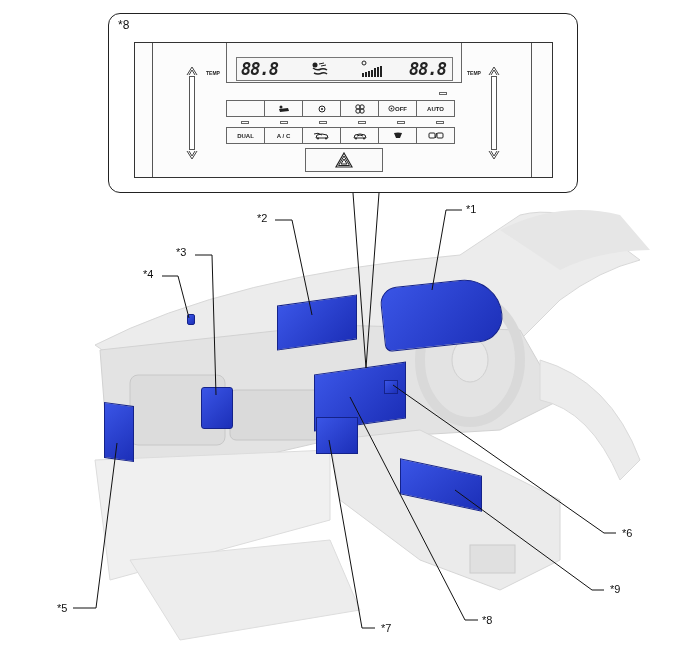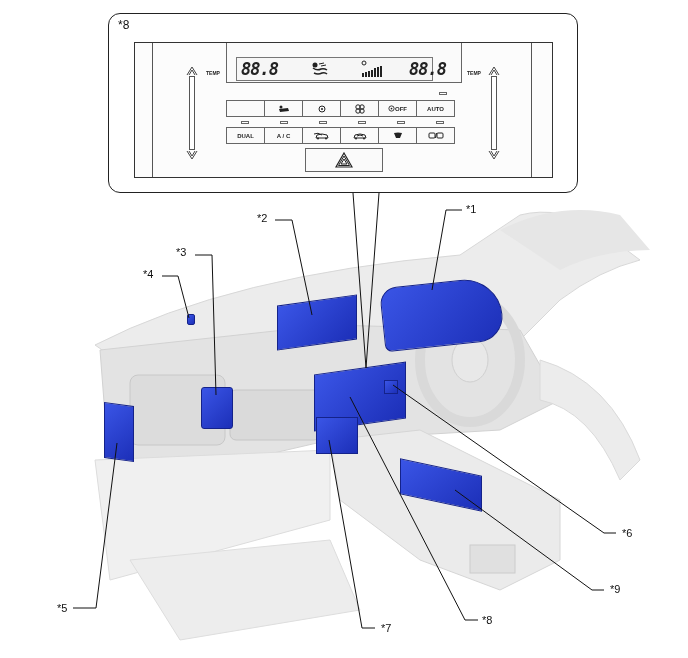--- a/index.html
+++ b/index.html
@@ -3,21 +3,21 @@
 <meta charset="utf-8">
 <style>
   html, body { margin: 0; padding: 0; background: #ffffff; }
   body { width: 688px; height: 658px; position: relative; overflow: hidden; font-family: "Liberation Sans", sans-serif; }
   .abs { position: absolute; }
   .callout-box { position: absolute; left: 108px; top: 13px; width: 470px; height: 180px; border: 1.5px solid #222; border-radius: 12px; background: #fff; box-sizing: border-box; }
   .callout-label { position: absolute; font-size: 12px; color: #111; }
   .panel { position: absolute; left: 134px; top: 42px; width: 419px; height: 136px; border: 1.5px solid #333; box-sizing: border-box; background: #fcfcfc; }
   .panel-div { position: absolute; top: 0; bottom: 0; width: 1px; background: #555; }
   .display-frame { position: absolute; left: 226px; top: 43px; width: 236px; height: 40px; border: 1px solid #666; border-top: none; box-sizing: border-box; background: #fafafa; }
-  .lcd { position: absolute; left: 236px; top: 57px; width: 197px; height: 24px; border: 1px solid #777; box-sizing: border-box; background: #f6f6f6; }
+  .lcd { position: absolute; left: 236px; top: 57px; width: 217px; height: 24px; border: 1px solid #777; box-sizing: border-box; background: #f6f6f6; }
   .seg { position: absolute; font-family: "DejaVu Sans Mono", monospace; font-style: italic; font-size: 17px; font-weight: bold; color: #222; top: 1px; letter-spacing: -1px; }
   .temp-lbl { position: absolute; font-size: 5px; font-weight: bold; color: #222; }
   .btn-row { position: absolute; display: flex; }
   .btn { width: 39px; height: 17px; border: 1px solid #666; box-sizing: border-box; margin-right: -1px; display: flex; align-items: center; justify-content: center; font-size: 6px; font-weight: bold; color: #222; background: #fafafa; }
   .led { position: absolute; width: 8px; height: 3px; border: 1px solid #666; box-sizing: border-box; background: #fff; }
   .hazard { position: absolute; left: 305px; top: 148px; width: 78px; height: 24px; border: 1px solid #666; box-sizing: border-box; background: #fafafa; display: flex; align-items: center; justify-content: center; }
   .arrow-bar { position: absolute; width: 6px; border: 1px solid #555; box-sizing: border-box; background: #fff; }
   .part { position: absolute; background: linear-gradient(135deg, #3a55e6, #1c2fb8); border: 1px solid #14228a; }
   .lbl { position: absolute; font-size: 11px; color: #111; }
 </style>

